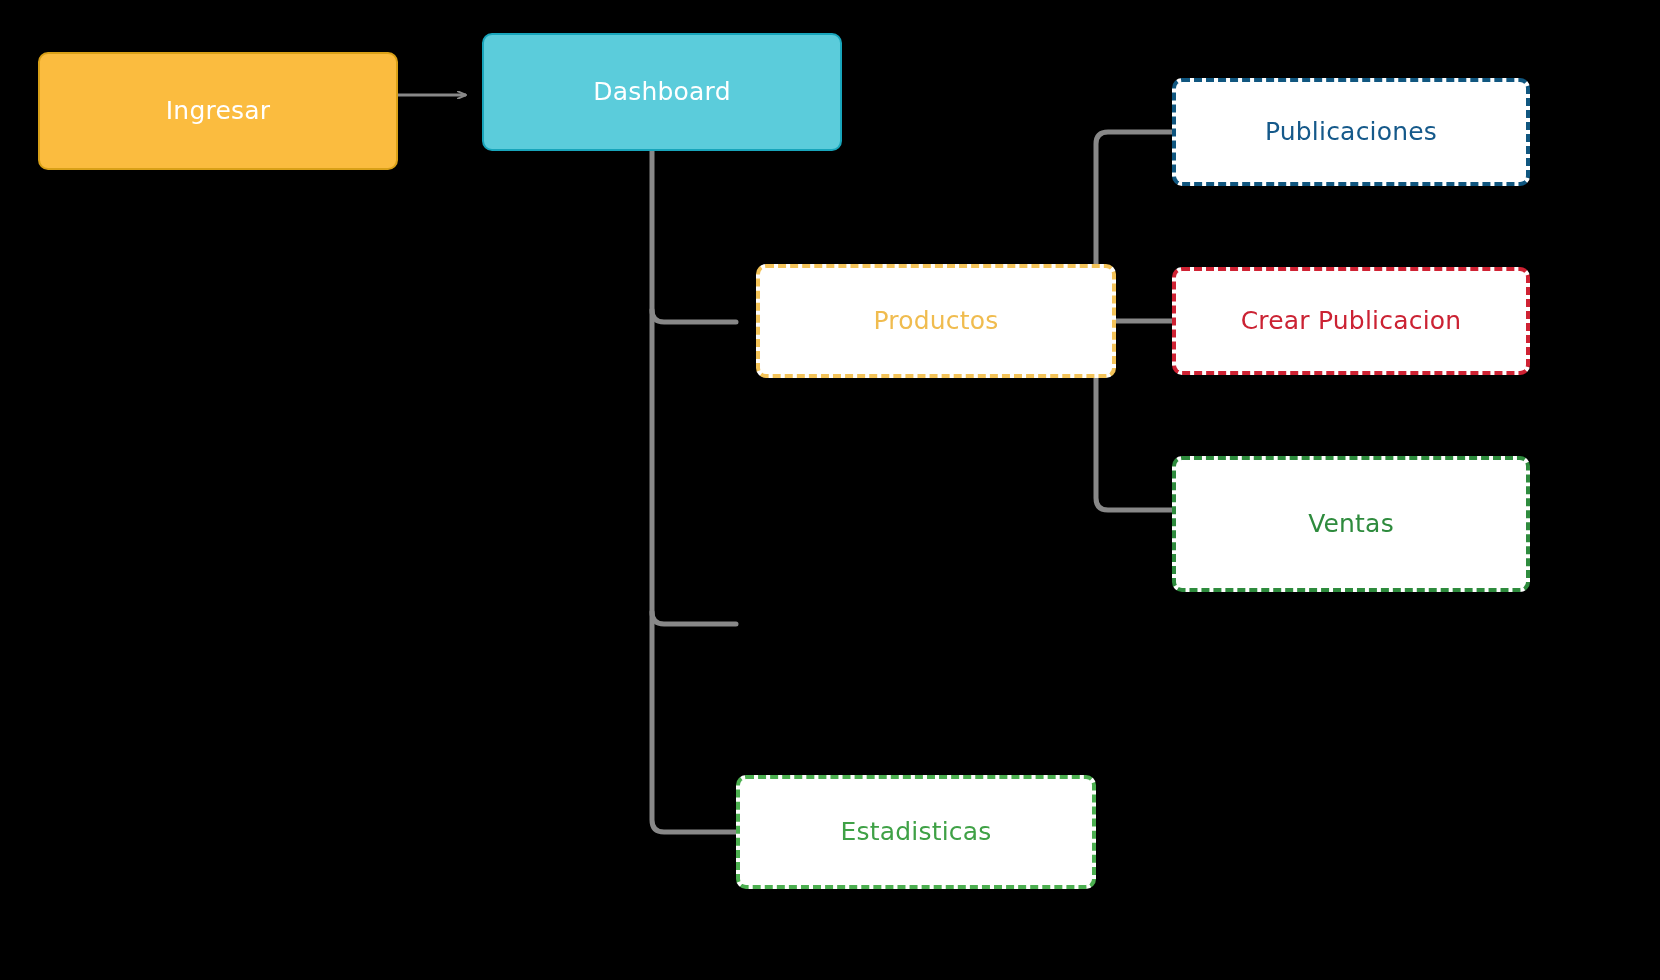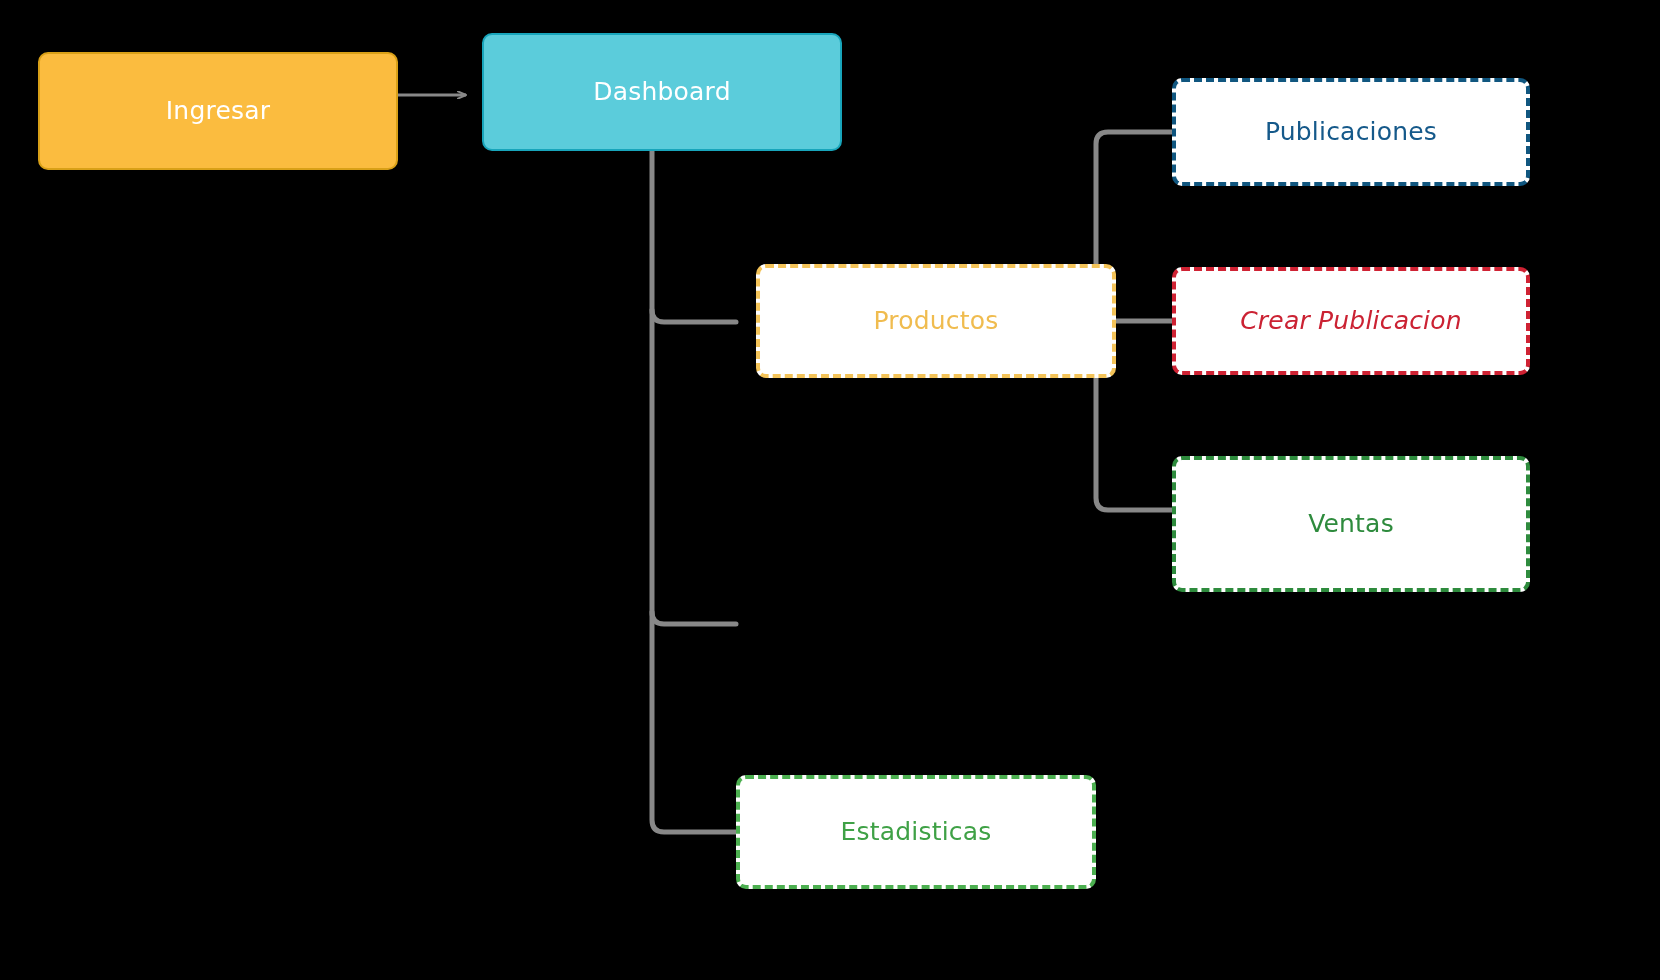--- a/index.html
+++ b/index.html
@@ -108,21 +108,21 @@
 
 
   <div class="node dashed" id="node-estadisticas" style="border-color:#4caf50;color:#3fa146;">
     <span class="node-label">Estadisticas</span>
   </div>
 
   <div class="node dashed" id="node-publicaciones" style="border-color:#10567f;color:#15598a;">
     <span class="node-label">Publicaciones</span>
   </div>
 
-  <div class="node dashed" id="node-crear" style="border-color:#cf2233;color:#cb2233;font-style:italic;">
+  <div class="node dashed" id="node-crear" style="border-color:#cf2233;color:#cb2233;">
     <span class="node-label">Crear Publicacion</span>
   </div>
 
   <div class="node dashed" id="node-ventas" style="border-color:#2e8b3d;color:#2e8b3d;">
     <span class="node-label">Ventas</span>
   </div>
 
 </div>
 
 </body></html>

